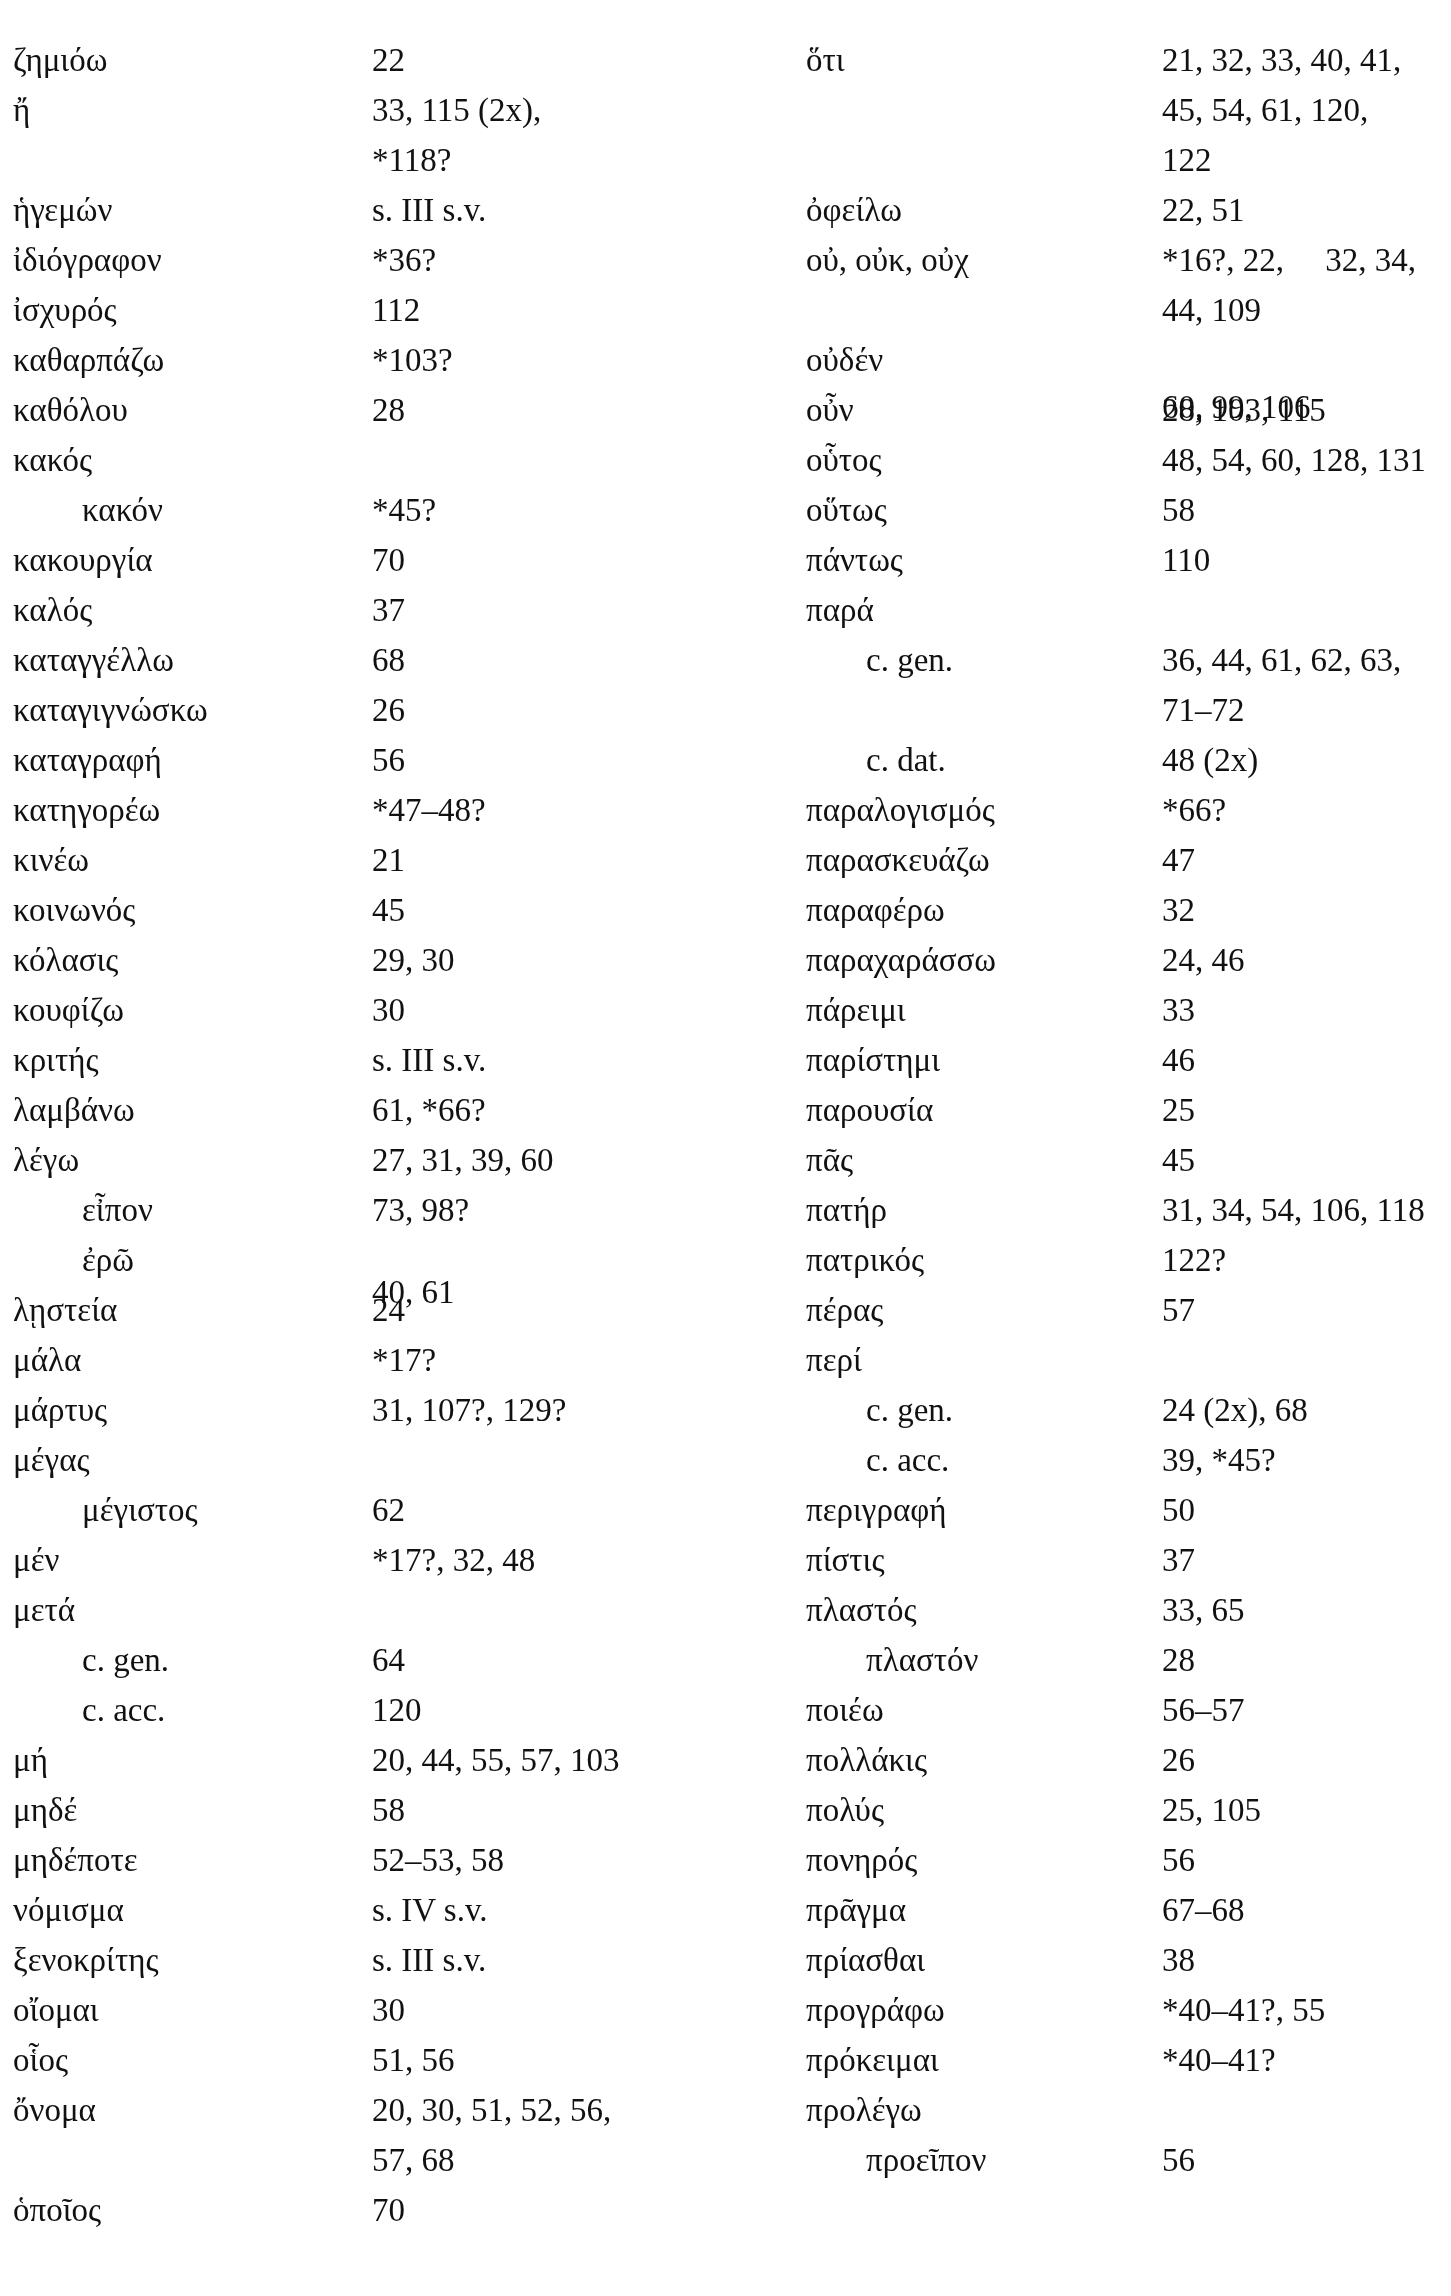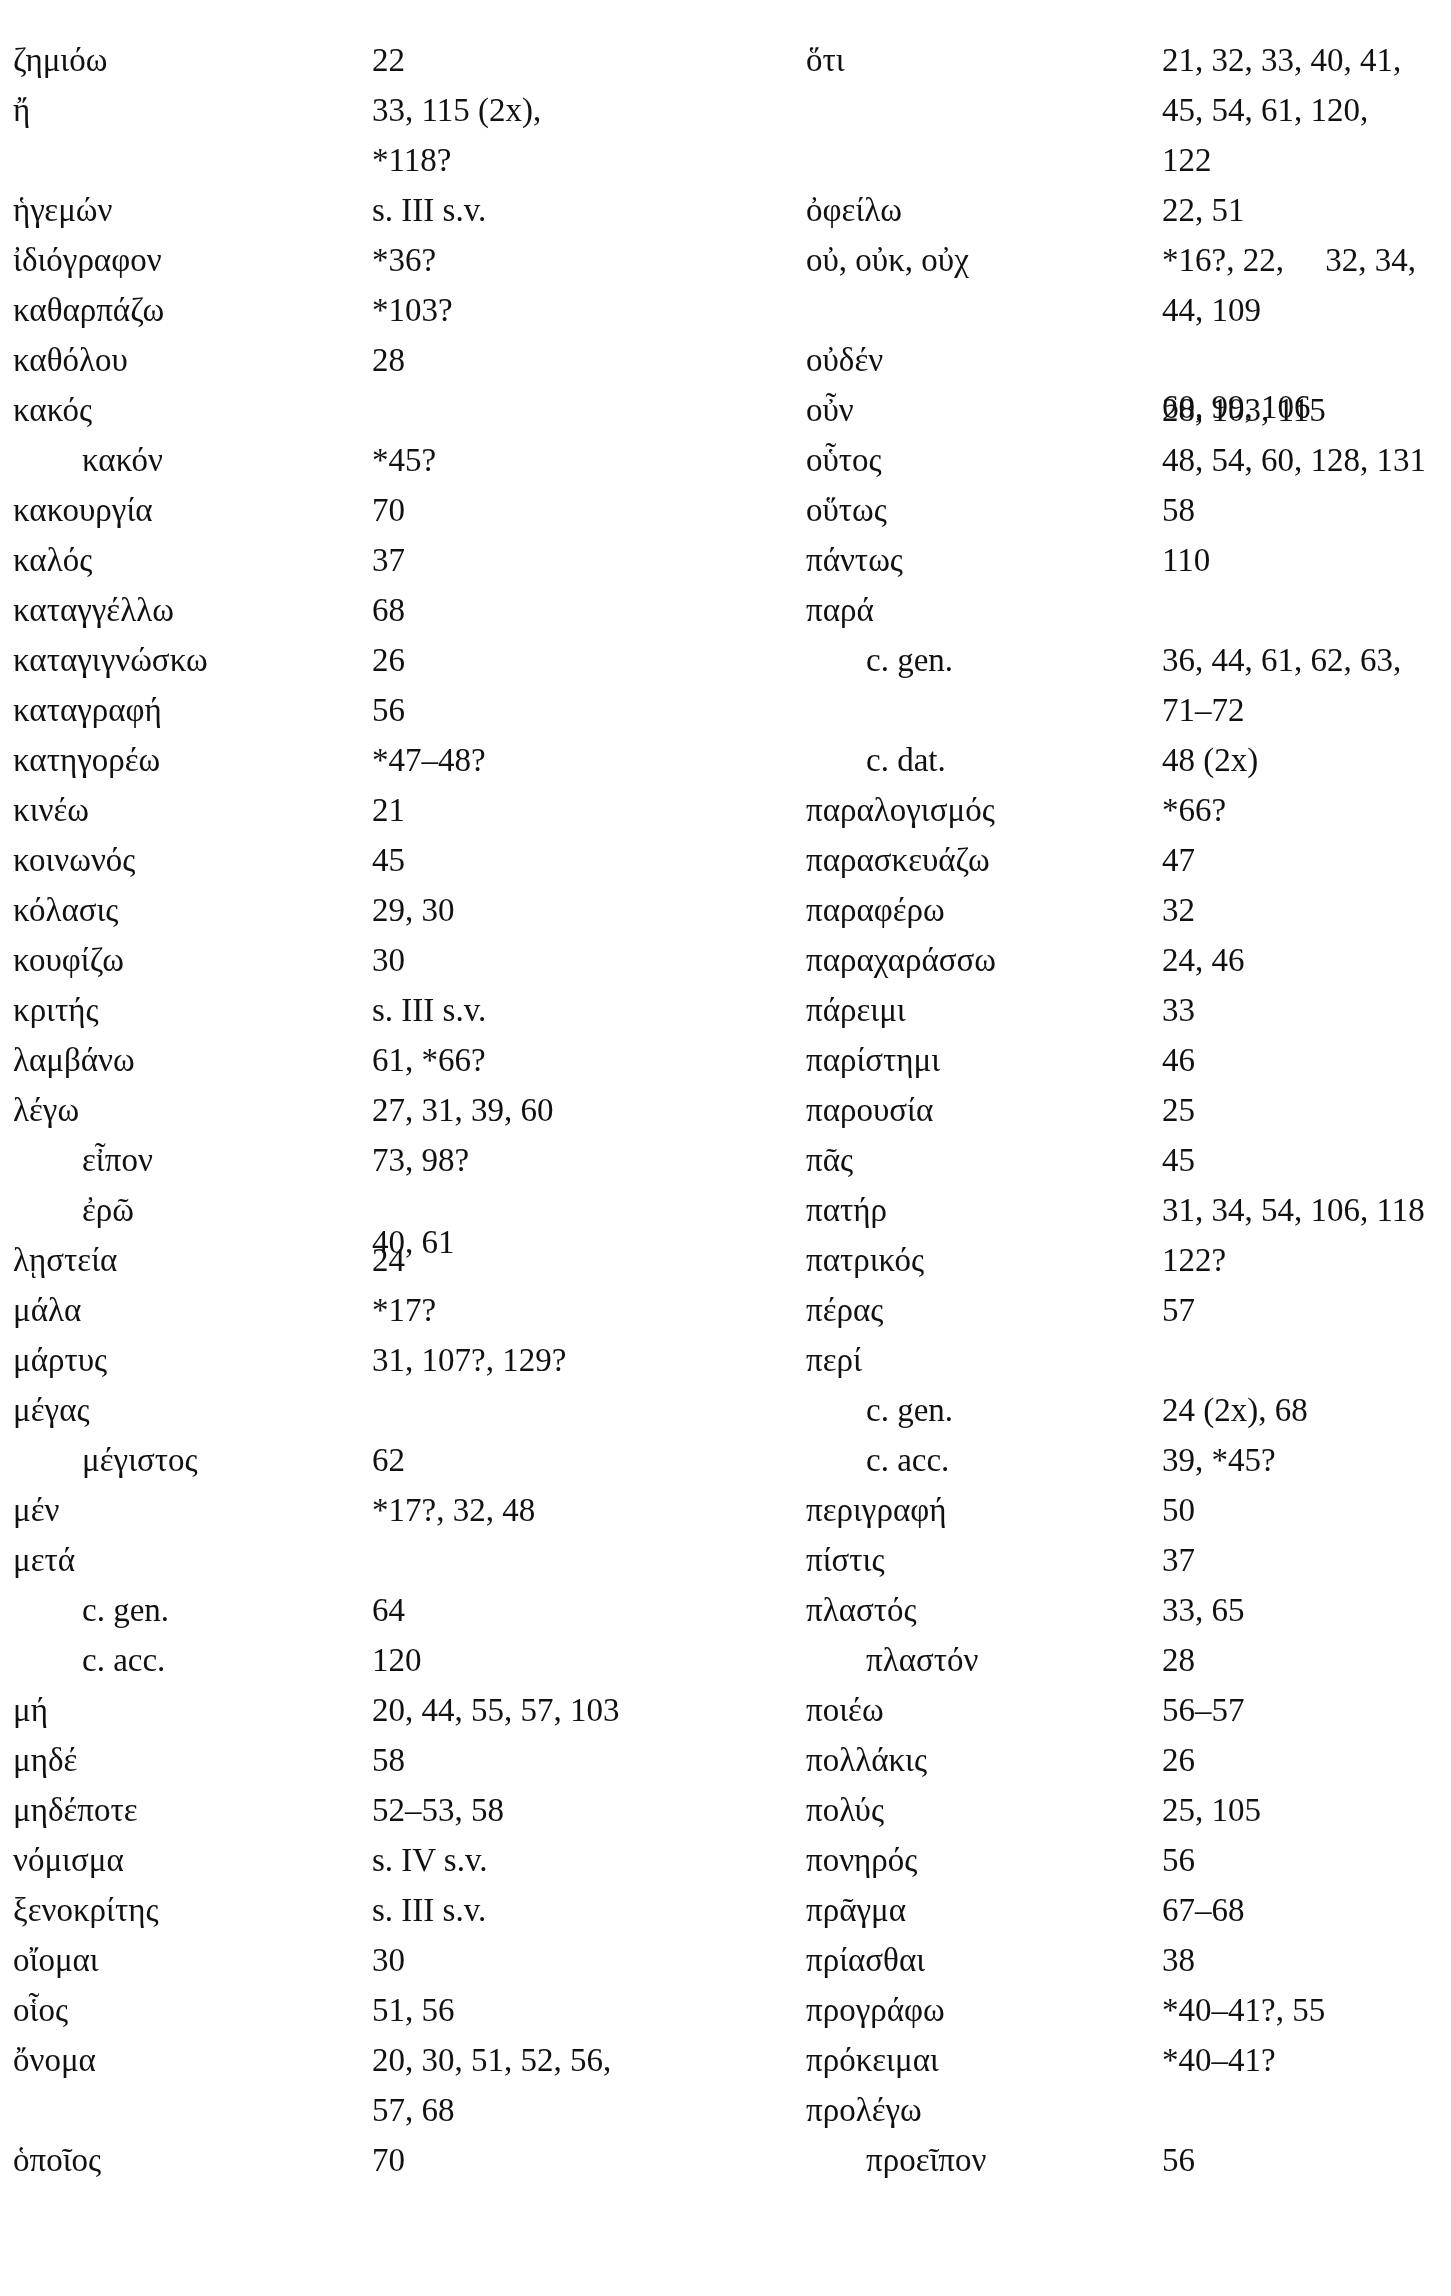--- a/index.html
+++ b/index.html
@@ -34,20 +34,24 @@
     </div>
     <div class="row">
       <span class="head">ἡγεμών</span>
       <span class="refs" style="white-space: pre;">s. III s.v.</span>
     </div>
     <div class="row">
       <span class="head">ἰδιόγραφον</span>
       <span class="refs" style="white-space: pre;">*36?</span>
     </div>
     <div class="row">
+      <span class="head">ἰσχυρός</span>
+      <span class="refs" style="white-space: pre;">112</span>
+    </div>
+    <div class="row">
       <span class="head">καθαρπάζω</span>
       <span class="refs" style="white-space: pre;">*103?</span>
     </div>
     <div class="row">
       <span class="head">καθόλου</span>
       <span class="refs" style="white-space: pre;">28</span>
     </div>
     <div class="row">
       <span class="head">κακός</span>
       <span class="refs" style="white-space: pre;"></span>

